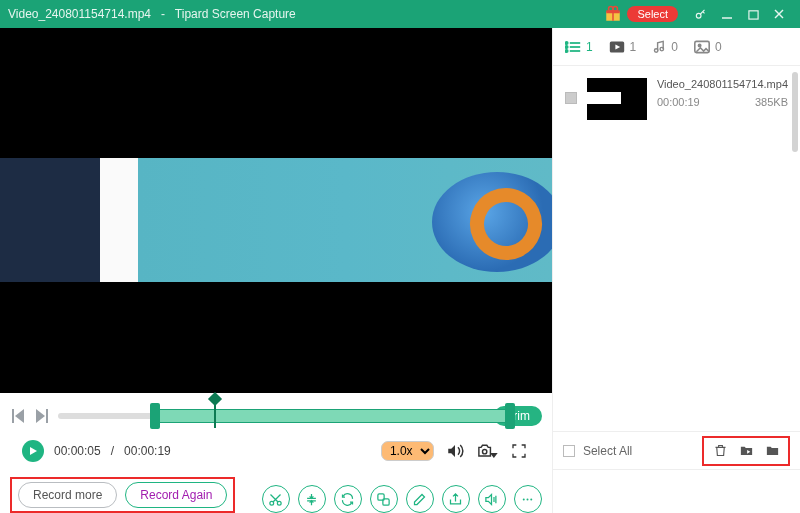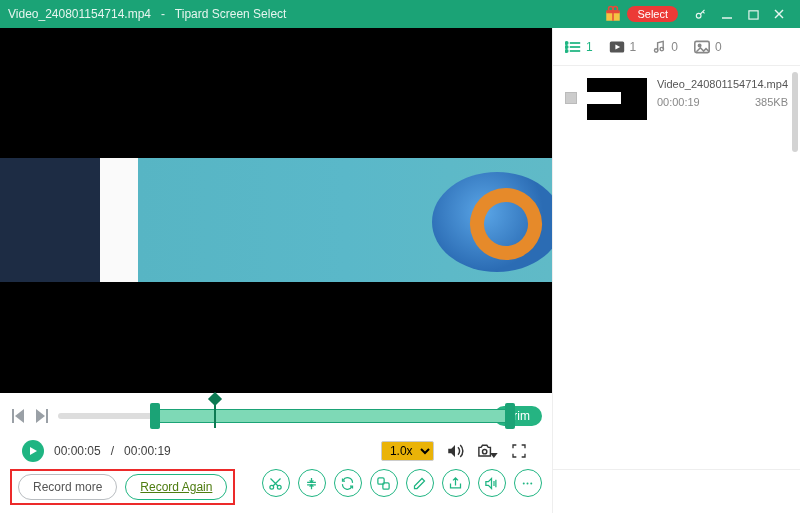--- a/index.html
+++ b/index.html
@@ -26,25 +26,25 @@
   .tl-track .clip{position:absolute;left:96px;width:355px;top:3px;height:14px;background:#7ed9b6;border:1px solid #1ba376;border-radius:2px;}
   .tl-track .handle{position:absolute;top:-3px;width:10px;height:26px;background:#1ba376;border-radius:2px;}
   .tl-track .h1{left:92px;} .tl-track .h2{left:447px;}
   .tl-track .play-marker{position:absolute;left:156px;top:-6px;width:2px;height:28px;background:#0d7a53;}
   .tl-track .play-marker::before{content:"";position:absolute;left:-4px;top:-6px;width:10px;height:10px;background:#0d7a53;transform:rotate(45deg);}
   .trim-btn{background:#25b482;color:#fff;border:none;border-radius:12px;padding:3px 12px;font-size:12px;cursor:pointer;}
   .controls-row{height:36px;display:flex;align-items:center;padding:0 22px;gap:10px;color:#404040;font-size:12px;}
   .play-btn{width:22px;height:22px;border-radius:50%;background:#1fb582;display:flex;align-items:center;justify-content:center;cursor:pointer;}
   .play-btn svg{fill:#fff;}
   .spacer{flex:1;}
-  .speed-sel{font-size:12px;padding:1px 4px;border:1px solid #ccc;border-radius:2px;background:#eab308;}
+  .speed-sel{font-size:12px;padding:1px 4px;border:1px solid #ccc;border-radius:7px;background:#fdba74;}
   .ctl-icon{width:22px;height:22px;display:flex;align-items:center;justify-content:center;cursor:pointer;color:#333;}
-  .footer{height:44px;display:flex;align-items:flex-start;padding:0 10px;gap:8px;}
+  .footer{height:44px;display:flex;align-items:flex-end;padding:0 10px;gap:8px;}
   .rec-btn{border:1px solid #b9bdc1;background:#fff;color:#555;border-radius:15px;padding:5px 14px;font-size:12px;cursor:pointer;}
-  .rec-btn.active{border-color:#1fb582;color:#4d7c0f;text-decoration:underline;}
+  .rec-btn.active{border-color:#1fb582;color:#a21caf;}
   .redbox{border:2px solid #ec2a2a;padding:3px 6px;display:inline-flex;gap:8px;}
   .round-btn{width:28px;height:28px;border:1px solid #1fb582;border-radius:50%;display:flex;align-items:center;justify-content:center;cursor:pointer;color:#1fb582;background:#fff;}
   .footer-right{margin-left:auto;display:flex;gap:8px;}
   
   .rtabs{height:38px;display:flex;align-items:center;gap:16px;padding:0 12px;font-size:12px;color:#888;border-bottom:1px solid #eee;}
   .rtab{display:flex;align-items:center;gap:5px;cursor:pointer;}
   .rtab.active{color:#1fb582;}
   .rlist{flex:1;overflow:auto;padding:6px 4px;position:relative;}
   .ritem{display:flex;gap:10px;padding:6px 8px;align-items:flex-start;}
   .ritem .cb{width:12px;height:12px;border:1px solid #bbb;margin-top:14px;background:#ccc;}
@@ -60,21 +60,21 @@
   .rfooter{height:44px;border-top:1px solid #eee;display:flex;align-items:center;justify-content:flex-end;padding:0 10px;gap:8px;}
   svg{display:block;}
 </style>
 </head>
 <body>
 
 <div class="titlebar">
   <span class="title">
     <span>Video_240801154714.mp4</span>
     &nbsp;&nbsp;<span>-</span>&nbsp;&nbsp;
-    <span>Tipard Screen Select</span>
+    <span>Tipard Screen Capture</span>
   </span>
   <span class="gift">
     <svg width="18" height="18" viewBox="0 0 24 24">
         <rect x="3" y="9" width="18" height="12" fill="#f5c342"></rect>
         <rect x="3" y="7" width="18" height="4" fill="#e64a3a"></rect>
         <rect x="11" y="7" width="2" height="14" fill="#e64a3a"></rect>
         <circle cx="9" cy="5" r="3" fill="none" stroke="#e64a3a" stroke-width="2"></circle>
         <circle cx="15" cy="5" r="3" fill="none" stroke="#e64a3a" stroke-width="2"></circle>
       </svg>
   </span>
@@ -273,15 +273,37 @@
         <div class="meta">
           <span>Video_240801154714.mp4</span>
           <div class="row2">
             <span>00:00:19</span>
             <span>385KB</span>
           </div>
         </div>
       </div>
       <div class="rscroll"></div>
     </div>
+    <div class="rbottom">
+      <span class="cb2"></span>
+      <span>Select All</span>
+      <div class="ops">
+        <span class="op-btn">
+            <svg width="15" height="15" viewBox="0 0 24 24" fill="none" stroke="currentColor" stroke-width="1.8">
+              <path d="M4 7h16M9 7V4h6v3M6 7l1 13h10l1-13"></path>
+            </svg>
+          </span>
+        <span class="op-btn">
+            <svg width="15" height="15" viewBox="0 0 24 24" fill="currentColor">
+              <path d="M3 6h6l2 2h10v11H3z"></path>
+              <polygon points="13,11 18,14 13,17" fill="#fff"></polygon>
+            </svg>
+          </span>
+        <span class="op-btn">
+            <svg width="15" height="15" viewBox="0 0 24 24" fill="currentColor">
+              <path d="M3 6h6l2 2h10v11H3z"></path>
+            </svg>
+          </span>
+      </div>
+    </div>
     <div class="rfooter"></div>
   </div>
 </div>
 
 </body></html>

